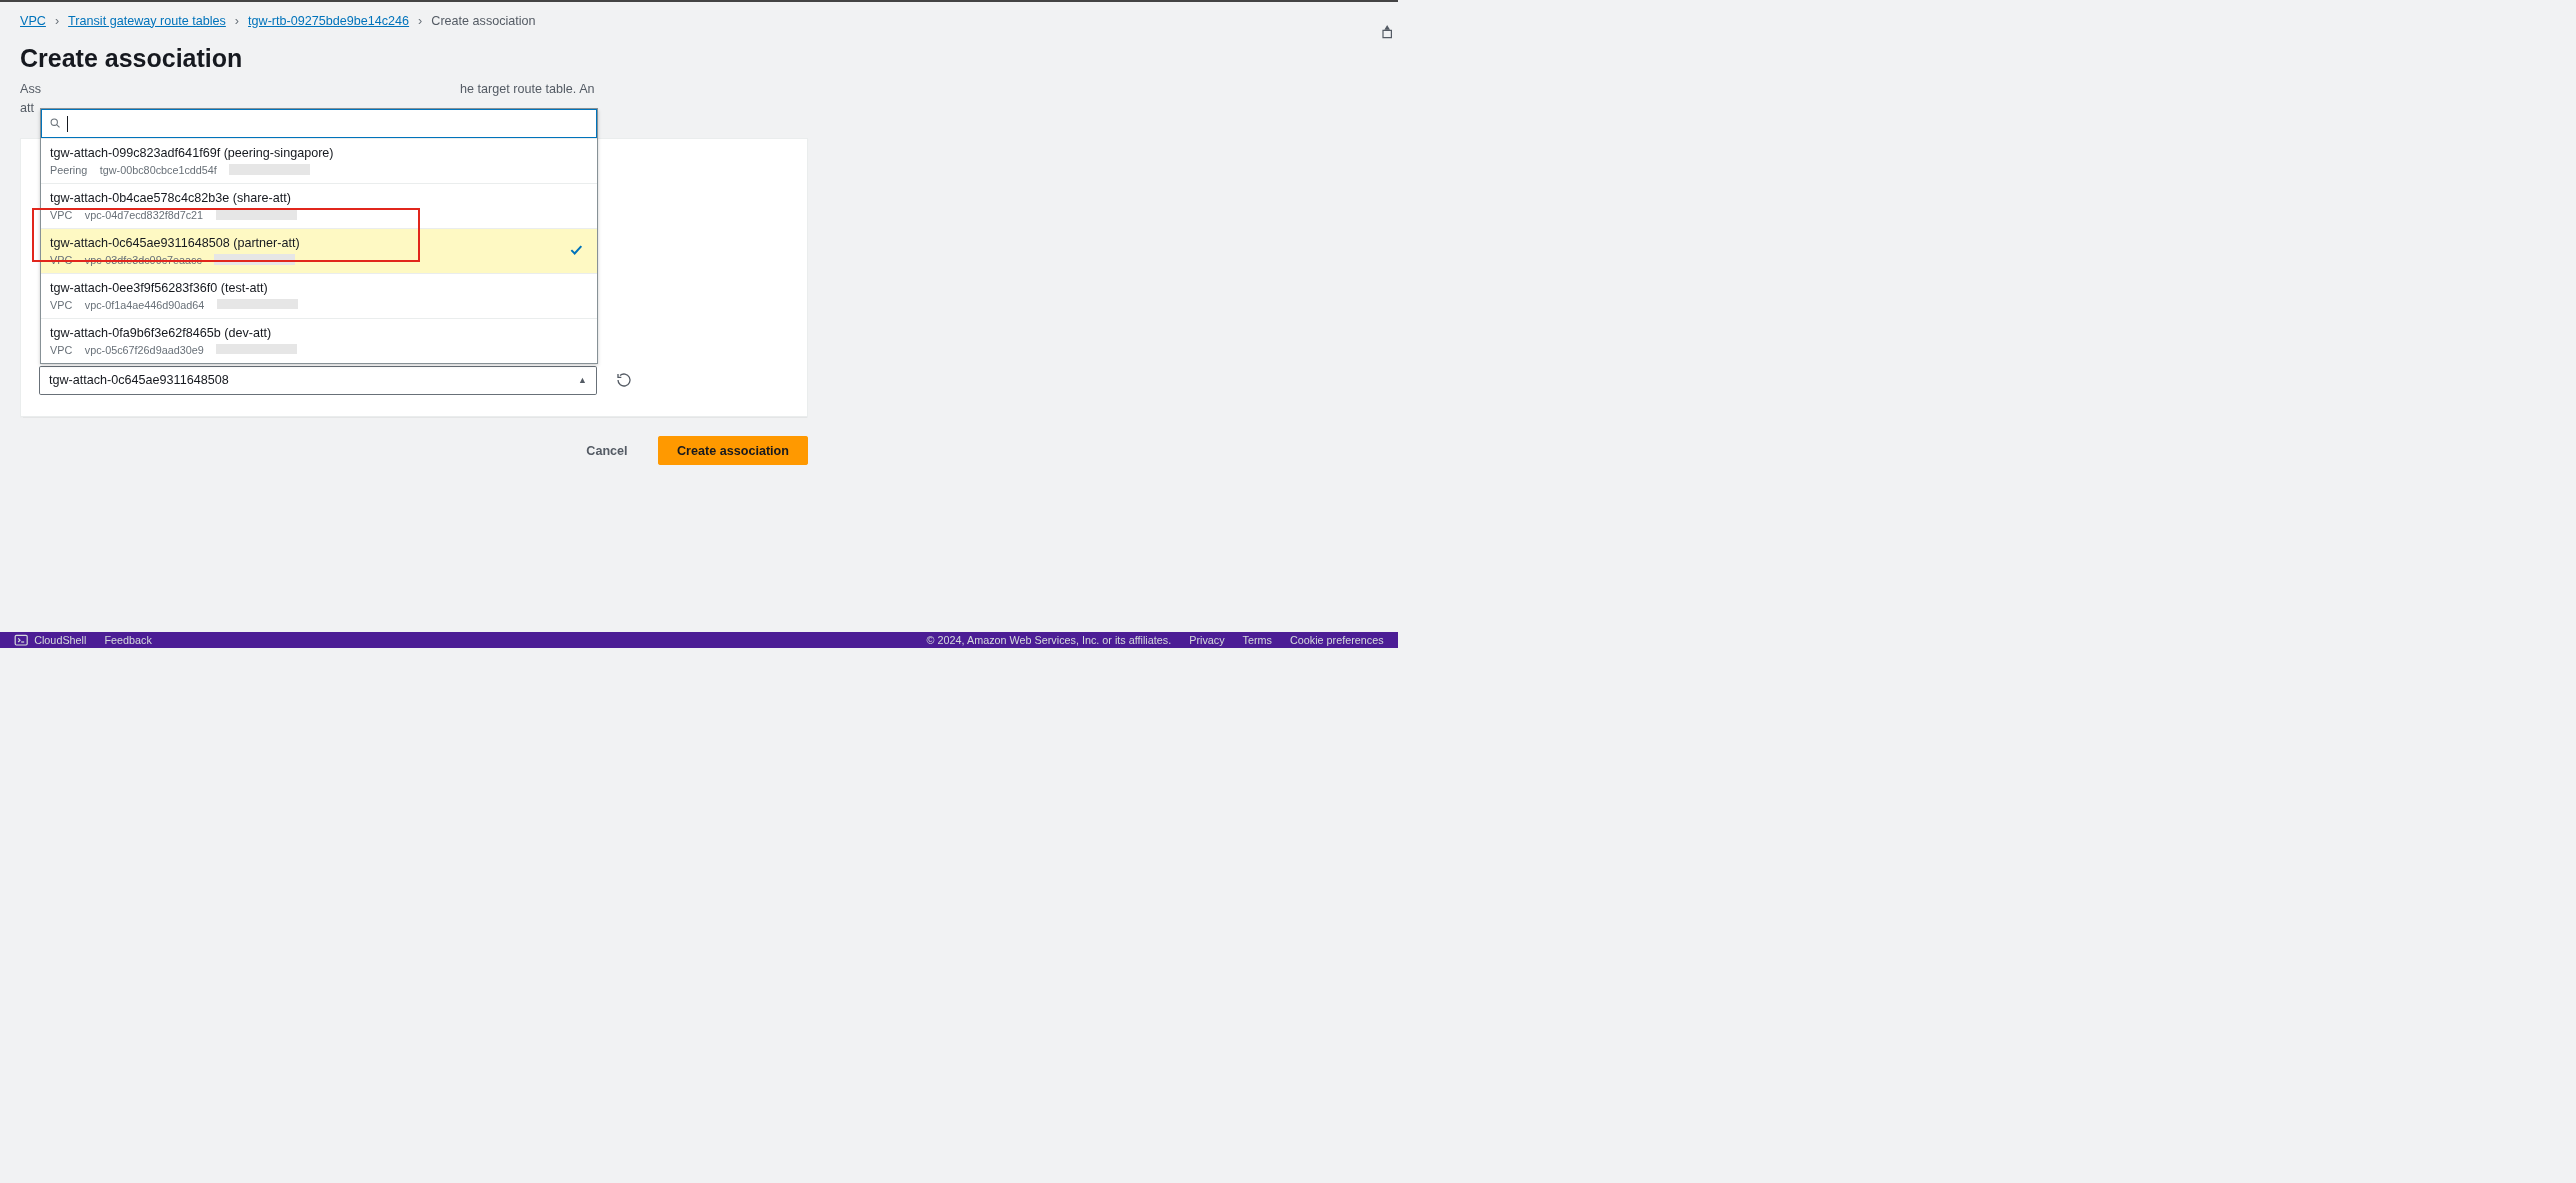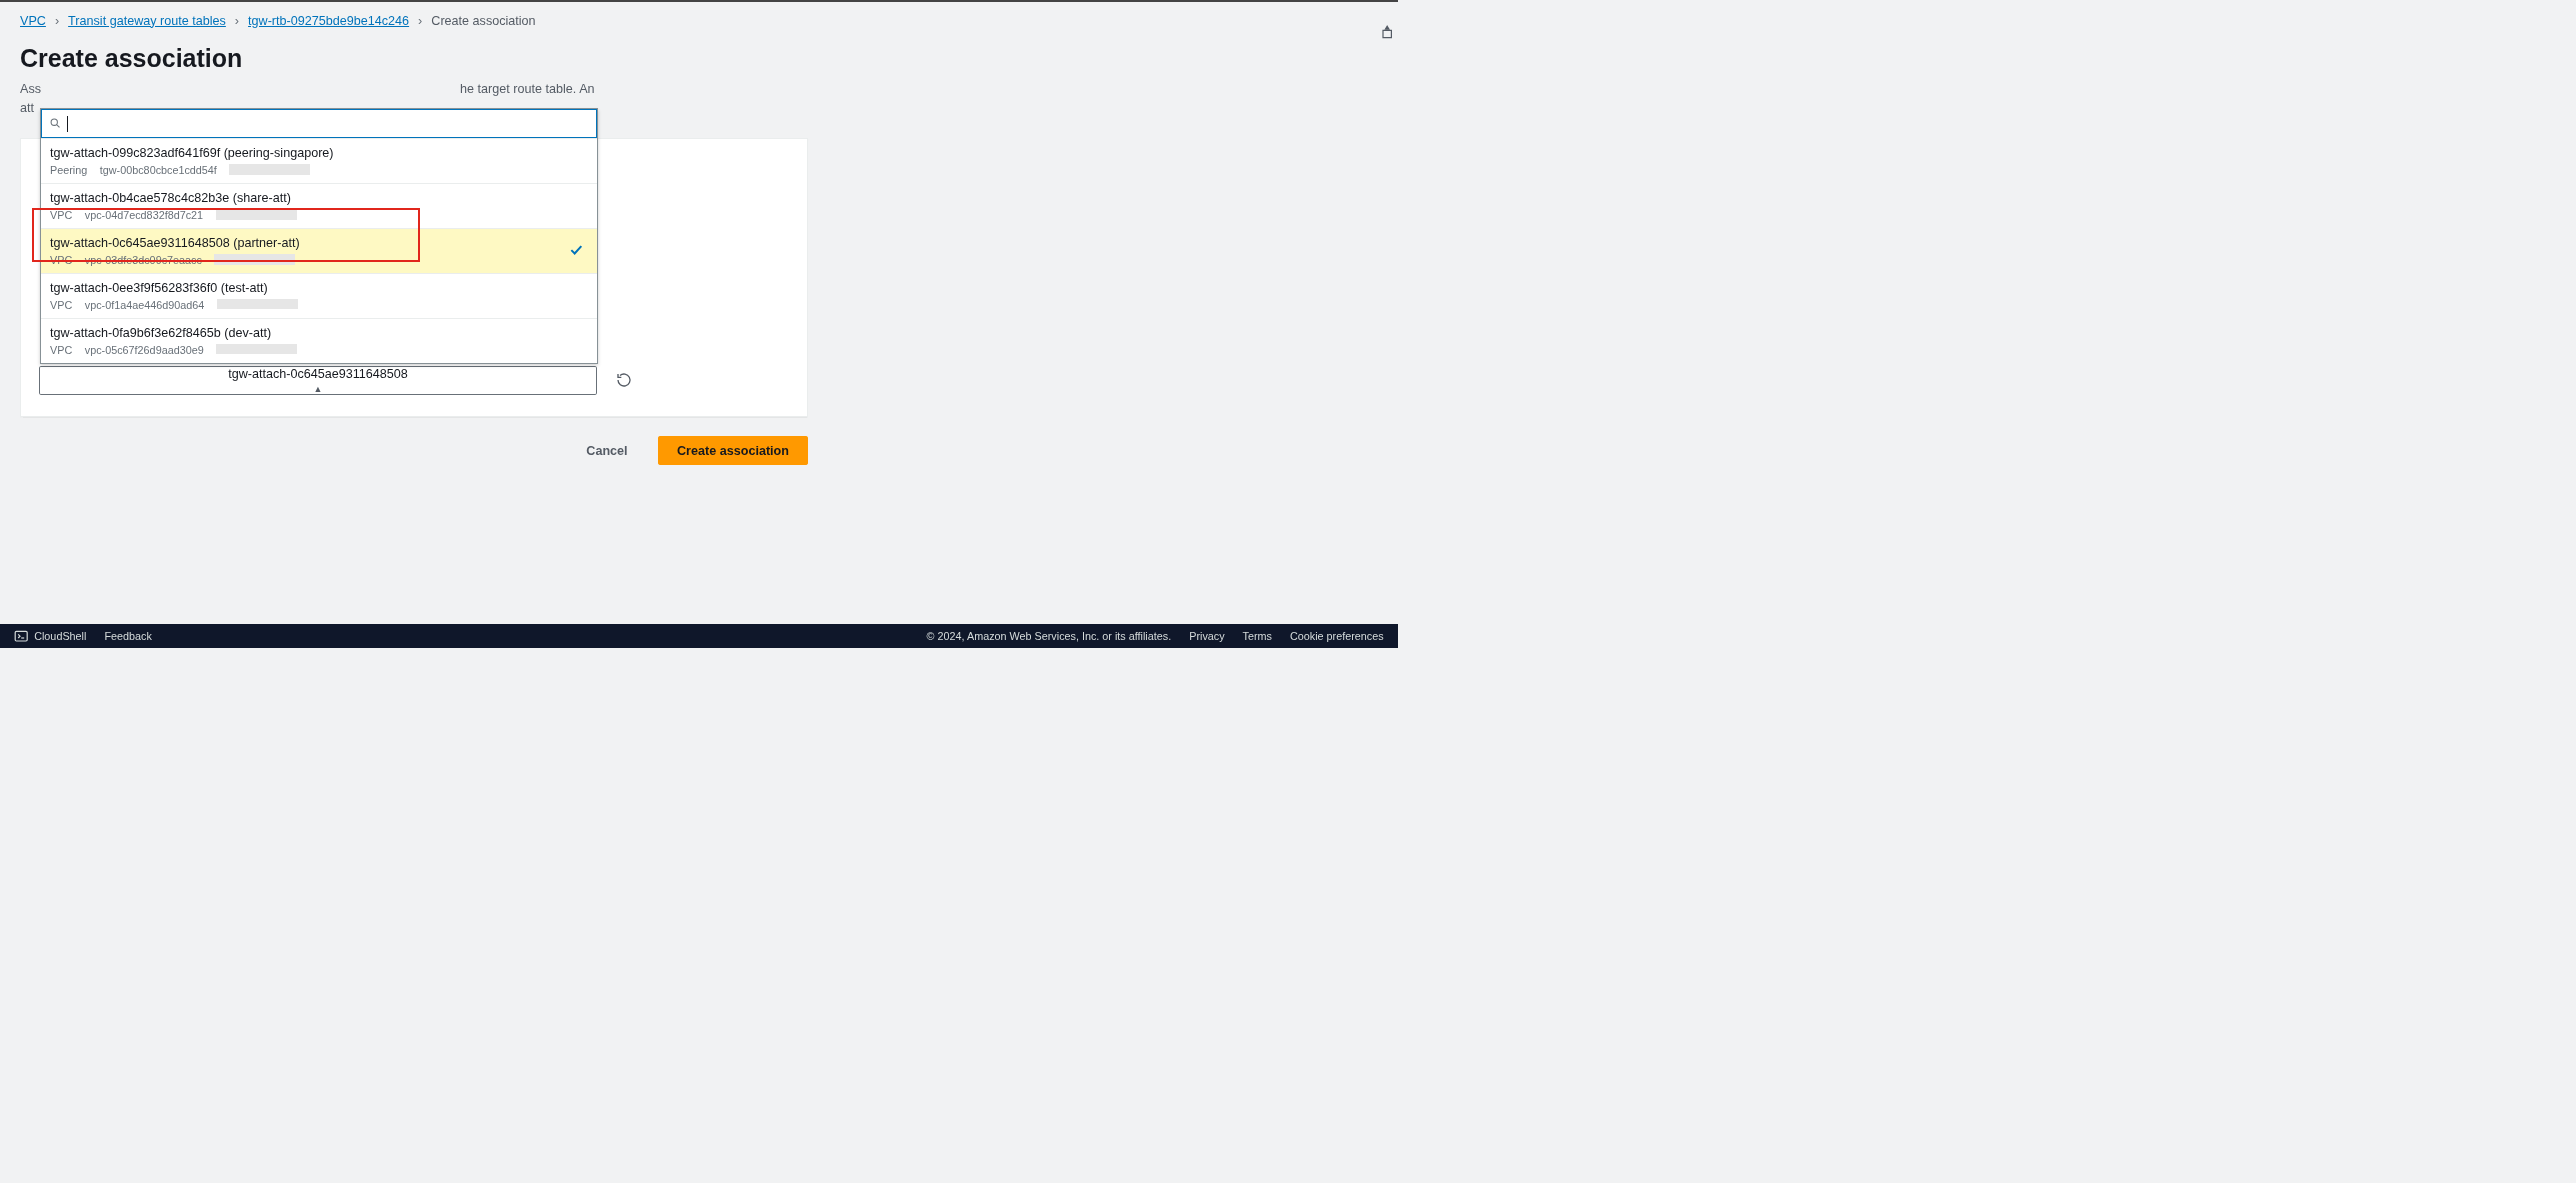--- a/index.html
+++ b/index.html
@@ -65,21 +65,20 @@
     border: 0.9px solid #687078;
     border-radius: 1.8px;
     background: #fff;
     height: 29px;
     width: 558px;
     display: flex;
     align-items: center;
     justify-content: space-between;
     padding: 0 9px;
     cursor: pointer;
-    flex-direction: column;
   }
   .select-triangle {
     font-size: 9px;
     color: #545b64;
   }
   .refresh-btn {
     width: 18px; height: 18px;
     display:flex; align-items:center; justify-content:center;
     color:#545b64; cursor:pointer;
   }
@@ -143,21 +142,21 @@
     padding: 7.2px 14.4px; cursor:pointer; font-size:12.6px;
   }
   .btn-primary {
     background:#ff9900; border:0.9px solid #ff9900; border-radius:1.8px;
     color:#16191f; font-weight:700;
     padding: 5.4px 18px; cursor:pointer; font-size:12.6px;
   }
 
   .footer {
     position:absolute; bottom:0; left:0; right:0;
-    height:24px; background:#0f172a;
+    height:16px; background:#4c1d95;
     display:flex; align-items:center; justify-content:space-between;
     padding: 0 14.4px;
     color:#d5dbdb; font-size:10.8px;
   }
   .footer .left, .footer .right { display:flex; align-items:center; gap:18px; }
   .footer .cs { display:flex; align-items:center; gap:5.4px; cursor:pointer; }
   .footer .cs svg { width:14.4px; height:14.4px; }
   .footer a { color:#d5dbdb; text-decoration:none; cursor:pointer;text-align:right; }
 
   .side-handle {

